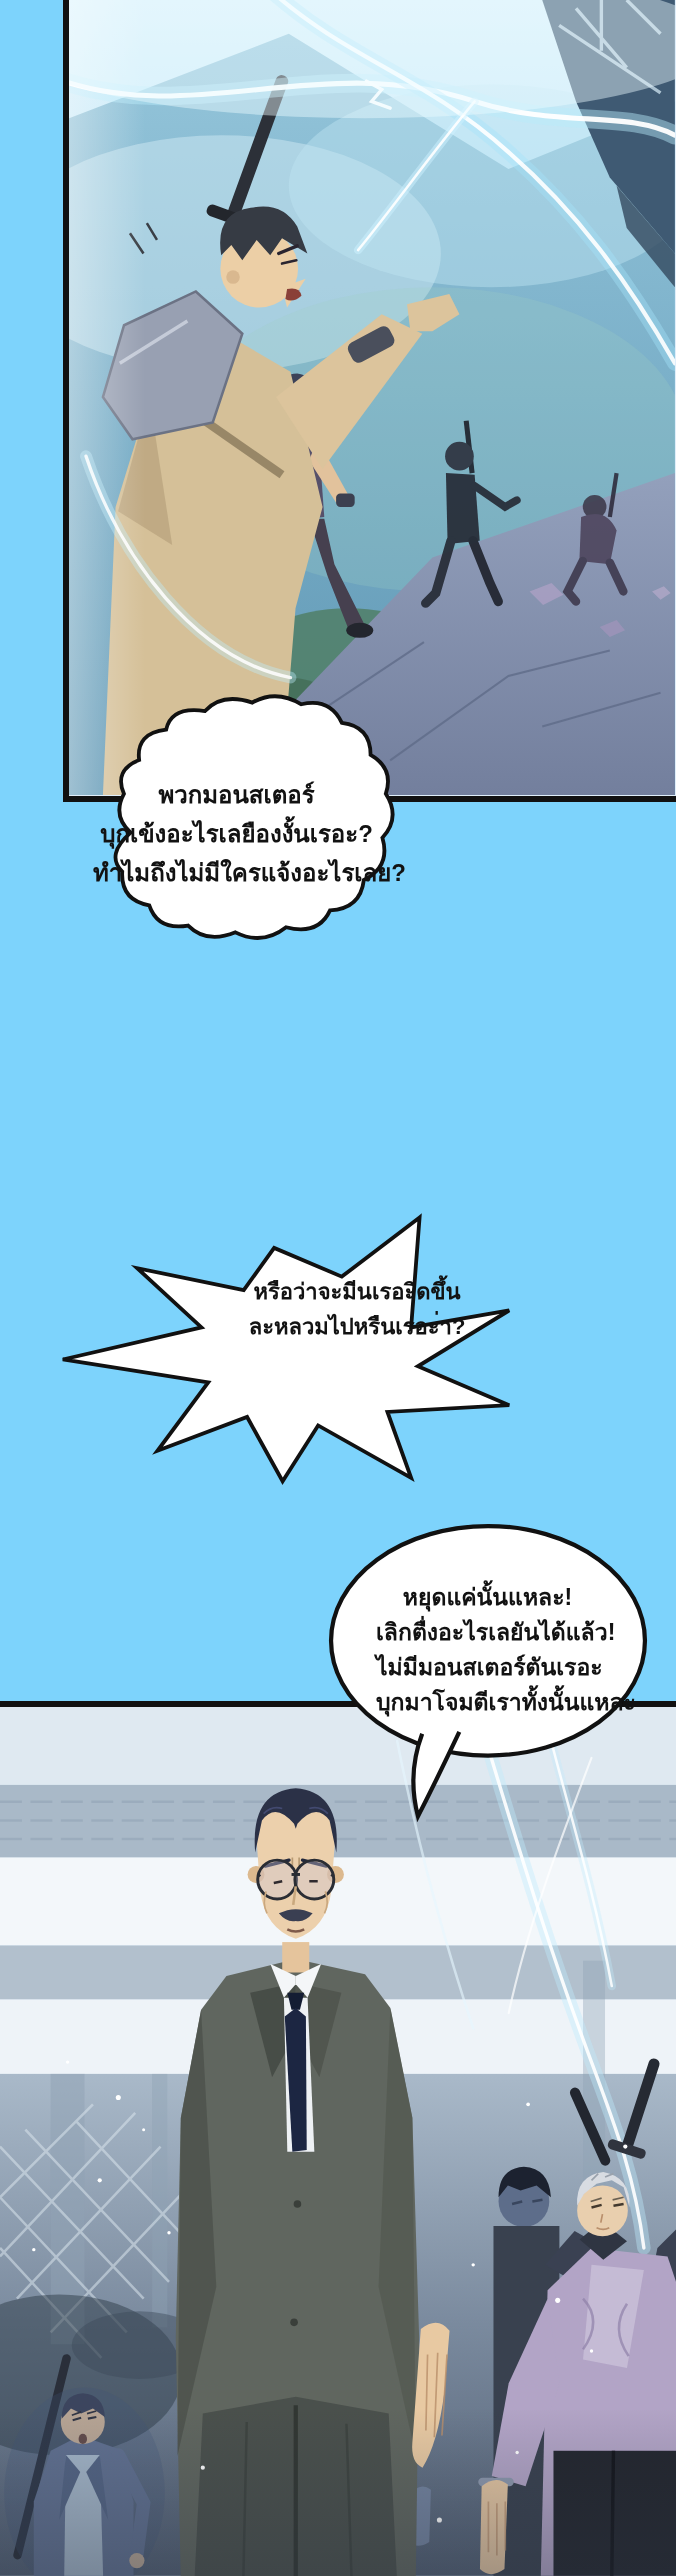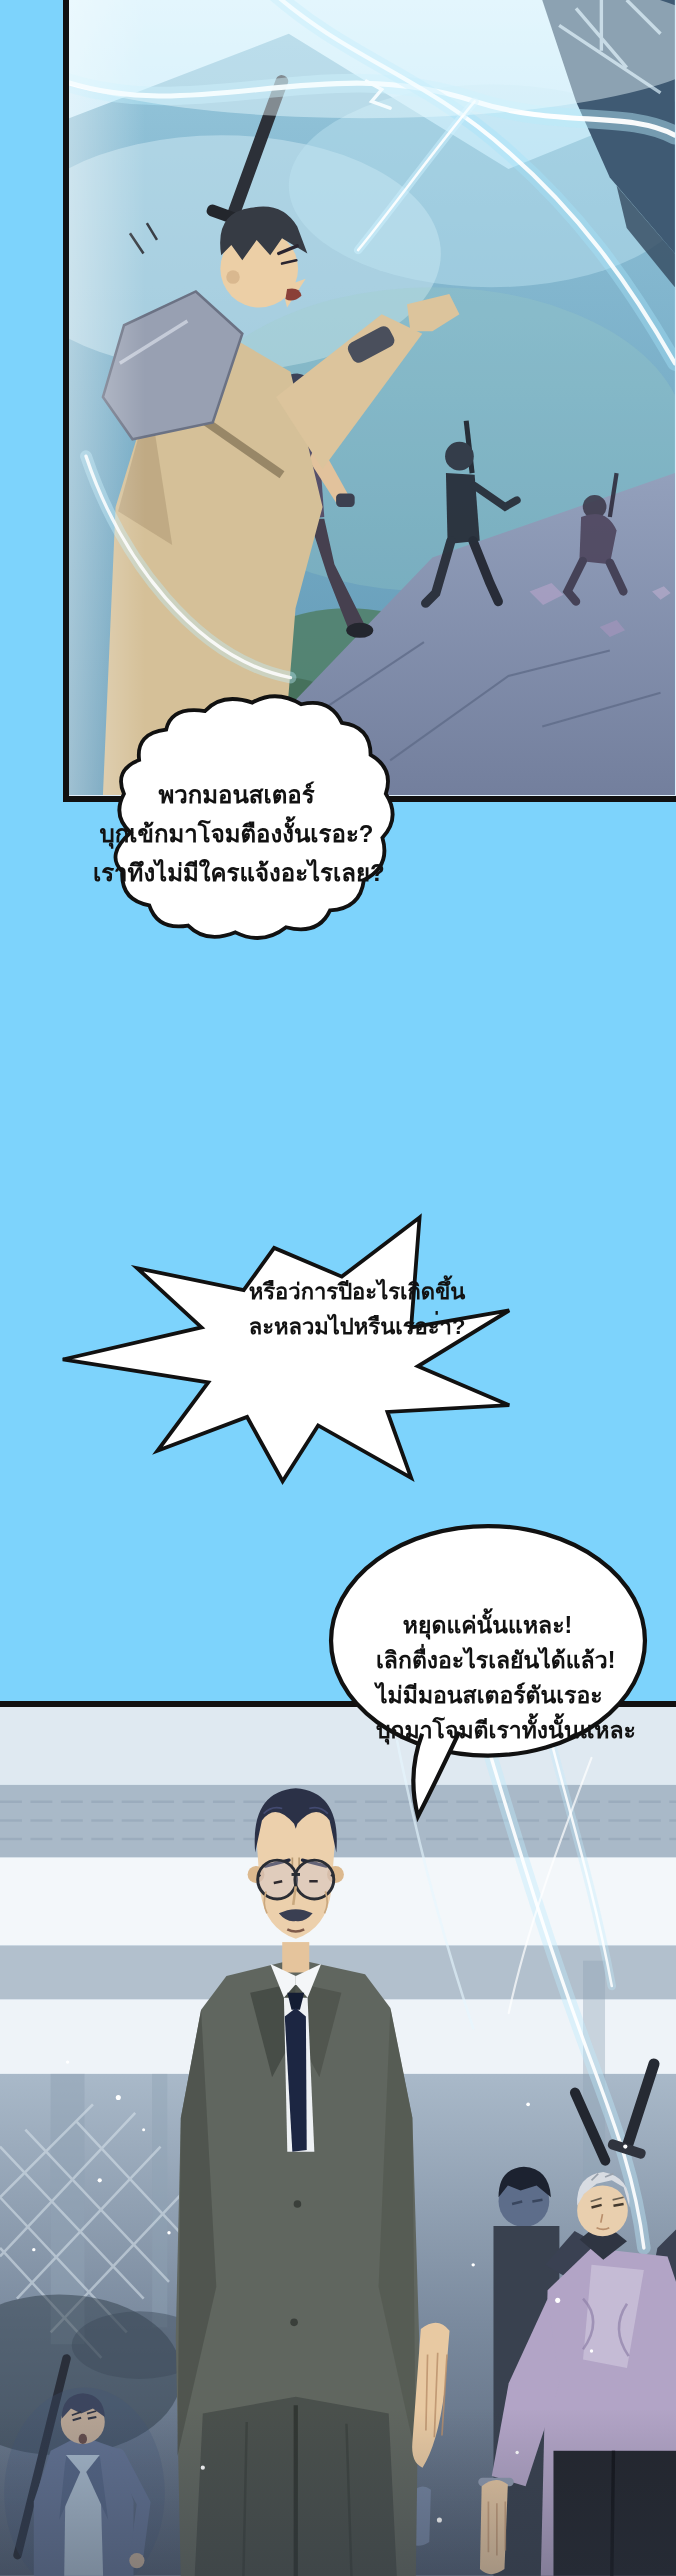--- a/index.html
+++ b/index.html
@@ -7,21 +7,21 @@
         font-family:"Liberation Sans","DejaVu Sans",sans-serif;}
   .panel{position:absolute;box-sizing:border-box;overflow:hidden;background:#dfeefa;}
   .panel-top{left:63px;top:0;width:613px;height:802px;border-left:6.8px solid #111;border-bottom:6.8px solid #111;}
   .panel-bottom{left:0;top:1701px;width:676px;height:875px;border-top:6px solid #111;}
   .panel svg{display:block;}
   .bubble{position:absolute;}
   .bubble svg{display:block;}
   .bubble-text{position:absolute;text-align:center;color:#121212;font-weight:700;white-space:nowrap;z-index:6;}
   .b1-text{left:93px;top:775px;width:287px;font-size:24px;line-height:39px;}
   .b2-text{left:247px;top:1274px;width:220px;font-size:22px;line-height:35px;}
-  .b3-text{left:376px;top:1580px;width:223px;font-size:23px;line-height:35px;margin-top:28px;}
+  .b3-text{left:376px;top:1580px;width:223px;font-size:23px;line-height:35px;}
   .bubble{z-index:5;}
   .panel{z-index:1;}
 </style>
 </head>
 <body>
 
 <div class="page">
 
   <section class="panel panel-top">
     <svg width="606" height="795" viewBox="0 0 717 941">
@@ -297,31 +297,31 @@
     </svg>
   </section>
 
   <div class="bubble" style="left:80px;top:689px;width:321px;height:262px;">
     <svg width="321" height="262" viewBox="0 0 380 310">
       <path d="M60,170 Q38,150 52,124 Q40,96 70,84 Q66,52 102,48 Q108,20 148,26 Q168,4 204,16 Q232,0 262,18 Q296,10 310,40 Q344,44 344,78 Q372,94 362,124 Q380,152 358,176 Q368,210 336,226 Q332,260 296,262 Q282,292 244,282 Q216,304 184,288 Q150,302 128,280 Q92,286 82,256 Q48,250 50,216 Q30,196 60,170 Z" fill="#ffffff" stroke="#111111" stroke-width="4.5"></path>
     </svg>
   </div>
   <div class="bubble-text b1-text">
     <div>พวกมอนสเตอร์</div>
-    <div>บุกเข้กมาโจมตืองงั้นเรอะ?</div>
-    <div>เราทึงไม่มีใครแจ้งอะไรเลย?</div>
+    <div>บุกเข้งอะไรเลยืองงั้นเรอะ?</div>
+    <div>ทำไมถึงไม่มีใครแจ้งอะไรเลย?</div>
   </div>
 
   <div class="bubble" style="left:56px;top:1209px;width:460px;height:279px;">
     <svg width="460" height="279" viewBox="0 0 544 330">
       <path d="M430,10 L338,80 L258,46 L222,96 L96,70 L172,140 L8,178 L180,205 L120,286 L226,246 L268,322 L310,256 L420,318 L392,240 L536,232 L428,186 L536,120 L420,140 Z" fill="#ffffff" stroke="#111111" stroke-width="4.5" stroke-linejoin="miter"></path>
     </svg>
   </div>
   <div class="bubble-text b2-text">
-    <div>หรือว่การปีอะไรเกิดขึ้น</div>
+    <div>หรือว่าจะมีนเรอะิดขึ้น</div>
     <div>ละหลวมไปหรืนเรอะ่า?</div>
   </div>
 
   <div class="bubble" style="left:319px;top:1521px;width:338px;height:308px;">
     <svg width="338" height="308" viewBox="0 0 400 365">
       <ellipse cx="200" cy="142" rx="186" ry="136" fill="#ffffff" stroke="#111111" stroke-width="5"></ellipse>
       <path d="M122,252 Q104,300 117,350 Q140,305 166,250" fill="#ffffff" stroke="#111111" stroke-width="5"></path>
     </svg>
   </div>
   <div class="bubble-text b3-text">

